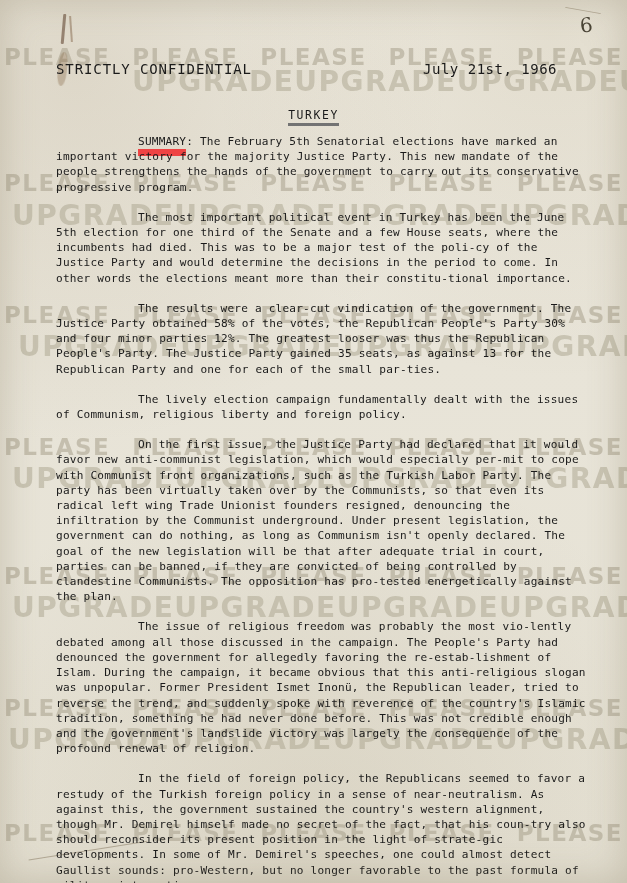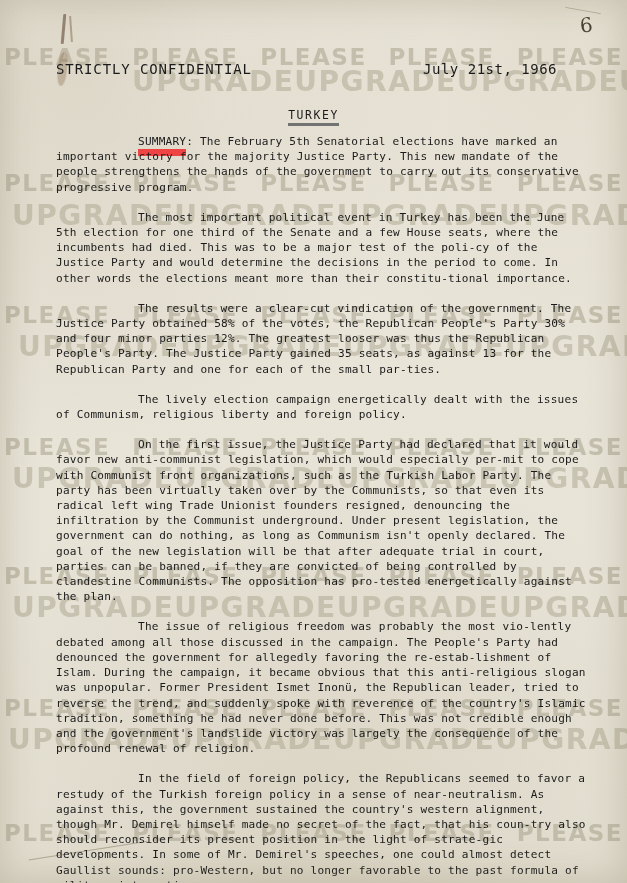--- a/index.html
+++ b/index.html
@@ -289,21 +289,21 @@
 
     <div class="title"><span>TURKEY</span></div>
 
     <div class="body">
       <p class="para"><span class="ind"></span><span class="u">SUMMARY</span><span>: The February 5th Senatorial elections have marked an important victory for the majority Justice Party. This new mandate of the people strengthens the hands of the government to carry out its conservative progressive program.</span></p>
 
       <p class="para"><span class="ind"></span><span>The most important political event in Turkey has been the June 5th election for one third of the Senate and a few House seats, where the incumbents had died. This was to be a major test of the poli-cy of the Justice Party and would determine the decisions in the period to come. In other words the elections meant more than their constitu-tional importance.</span></p>
 
       <p class="para"><span class="ind"></span><span>The results were a clear-cut vindication of the government. The Justice Party obtained 58% of the votes, the Republican People's Party 30% and four minor parties 12%. The greatest looser was thus the Republican People's Party. The Justice Party gained 35 seats, as against 13 for the Republican Party and one for each of the small par-ties.</span></p>
 
-      <p class="para"><span class="ind"></span><span>The lively election campaign energetically dealt with the issues of Communism, religious liberty and foreign policy.</span></p>
+      <p class="para"><span class="ind"></span><span>The lively election campaign fundamentally dealt with the issues of Communism, religious liberty and foreign policy.</span></p>
 
       <p class="para"><span class="ind"></span><span>On the first issue, the Justice Party had declared that it would favor new anti-communist legislation, which would especially per-mit to cope with Communist front organizations, such as the Turkish Labor Party. The party has been virtually taken over by the Communists, so that even its radical left wing Trade Unionist founders resigned, denouncing the infiltration by the Communist underground. Under present legislation, the government can do nothing, as long as Communism isn't openly declared. The goal of the new legislation will be that after adequate trial in court, parties can be banned, if they are convicted of being controlled by clandestine Communists. The opposition has pro-tested energetically against the plan.</span></p>
 
       <p class="para"><span class="ind"></span><span>The issue of religious freedom was probably the most vio-lently debated among all those discussed in the campaign. The People's Party had denounced the government for allegedly favoring the re-estab-lishment of Islam. During the campaign, it became obvious that this anti-religious slogan was unpopular. Former President Ismet Inonü, the Republican leader, tried to reverse the trend, and suddenly spoke with reverence of the country's Islamic tradition, something he had never done before. This was not credible enough and the government's landslide victory was largely the consequence of the profound renewal of religion.</span></p>
 
       <p class="para"><span class="ind"></span><span>In the field of foreign policy, the Republicans seemed to favor a restudy of the Turkish foreign policy in a sense of near-neutralism. As against this, the government sustained the country's western alignment, though Mr. Demirel himself made no secret of the fact, that his coun-try also should reconsider its present position in the light of strate-gic developments. In some of Mr. Demirel's speeches, one could almost detect Gaullist sounds: pro-Western, but no longer favorable to the past formula of military integration.</span></p>
 
     </div>
   </div>
 

